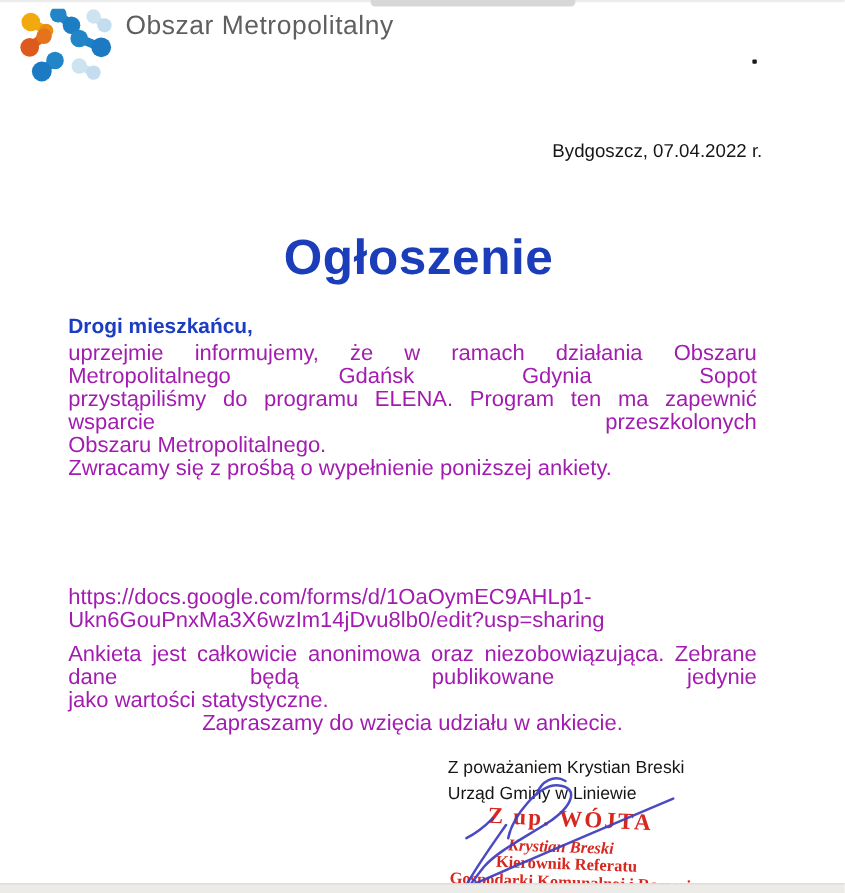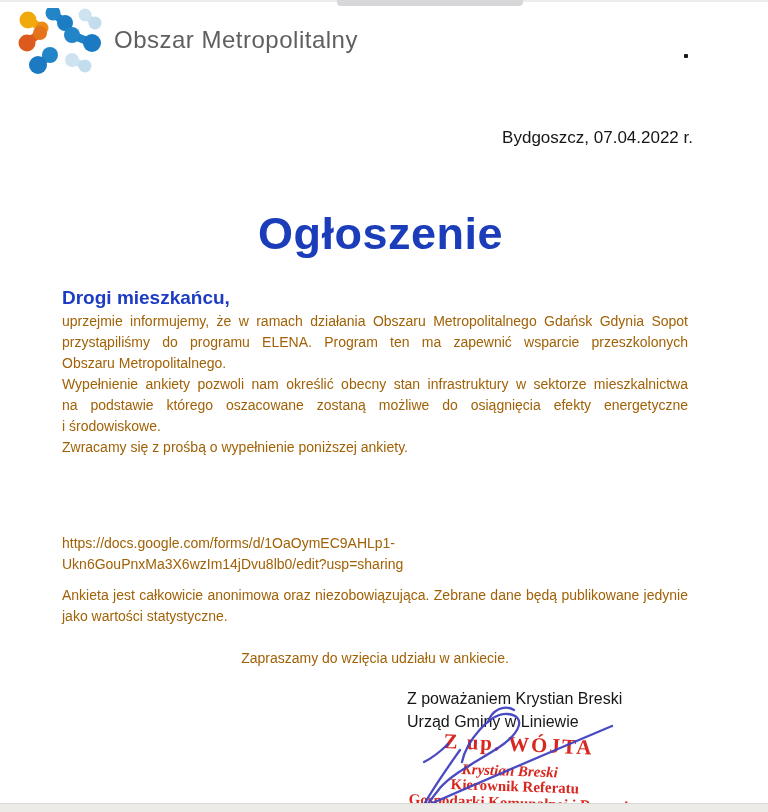--- a/index.html
+++ b/index.html
@@ -8,30 +8,30 @@
     background:#ffffff;
     font-family:"Liberation Sans", sans-serif;
     color:#1c1c1c;
   }
   
   .top-track{position:absolute;top:0;left:0;width:768px;height:2px;background:#ececec;}
   .top-thumb{position:absolute;top:0;left:337px;width:186px;height:6px;background:#d7d7d9;border-radius:0 0 4px 4px;}
   
   .logo{position:absolute;left:10px;top:8px;}
   .brand{position:absolute;left:114px;top:12px;line-height:1;}
-  .brand-l1{font-size:24px;color:#5f5f5f;letter-spacing:.5px;margin-top:16px;}
+  .brand-l1{font-size:24px;color:#5f5f5f;letter-spacing:.5px;}
   .brand-l2{font-size:26px;color:#2e2e2e;font-weight:bold;margin-top:5px;letter-spacing:.2px;}
   .speck{position:absolute;left:684px;top:54px;width:4px;height:4px;background:#191919;border-radius:1px;}
   
   .date{position:absolute;top:128px;right:75px;font-size:17px;color:#161616;}
   
   .title{position:absolute;top:204px;left:0;width:753px;text-align:center;
     font-size:45px;font-weight:bold;color:#1c3db9;letter-spacing:.5px;margin:4px;}
   
-  .letter{position:absolute;left:62px;width:626px;font-size:14px;line-height:21px;color:#a16207;}
+  .letter{position:absolute;left:62px;width:626px;font-size:20px;line-height:21px;color:#a21caf;}
   .salutation{position:absolute;left:62px;top:287px;font-size:19px;font-weight:bold;color:#1c3cc4;}
   .block-main{top:311px;}
   .block-url{top:533px;}
   .block-anon{top:585px;}
   .block-invite{top:648px;text-align:center;}
   .tline{white-space:normal;}
   .tline.just{text-align:justify;text-align-last:justify;}
   
   .closing{position:absolute;left:407px;top:687px;font-size:16px;line-height:23px;color:#161616;}
   
@@ -94,25 +94,20 @@
 <h1 class="title">Ogłoszenie</h1>
 
 <div class="salutation">Drogi mieszkańcu,</div>
 
 <div class="letter block-main">
   <div>
       <div class="tline just">uprzejmie informujemy, że w ramach działania Obszaru Metropolitalnego Gdańsk Gdynia Sopot</div>
       <div class="tline just">przystąpiliśmy do programu ELENA. Program ten ma zapewnić wsparcie przeszkolonych</div>
       <div class="tline">Obszaru Metropolitalnego.</div>
     </div>
-  <div>
-      <div class="tline just">Wypełnienie ankiety pozwoli nam określić obecny stan infrastruktury w sektorze mieszkalnictwa</div>
-      <div class="tline just">na podstawie którego oszacowane zostaną możliwe do osiągnięcia efekty energetyczne</div>
-      <div class="tline">i środowiskowe.</div>
-    </div>
   <div>Zwracamy się z prośbą o wypełnienie poniższej ankiety.</div>
 </div>
 
 <div class="letter block-url">
     <div class="tline">https://docs.google.com/forms/d/1OaOymEC9AHLp1-</div>
     <div class="tline">Ukn6GouPnxMa3X6wzIm14jDvu8lb0/edit?usp=sharing</div>
   </div>
 
 <div class="letter block-anon">
     <div class="tline just">Ankieta jest całkowicie anonimowa oraz niezobowiązująca. Zebrane dane będą publikowane jedynie</div>

